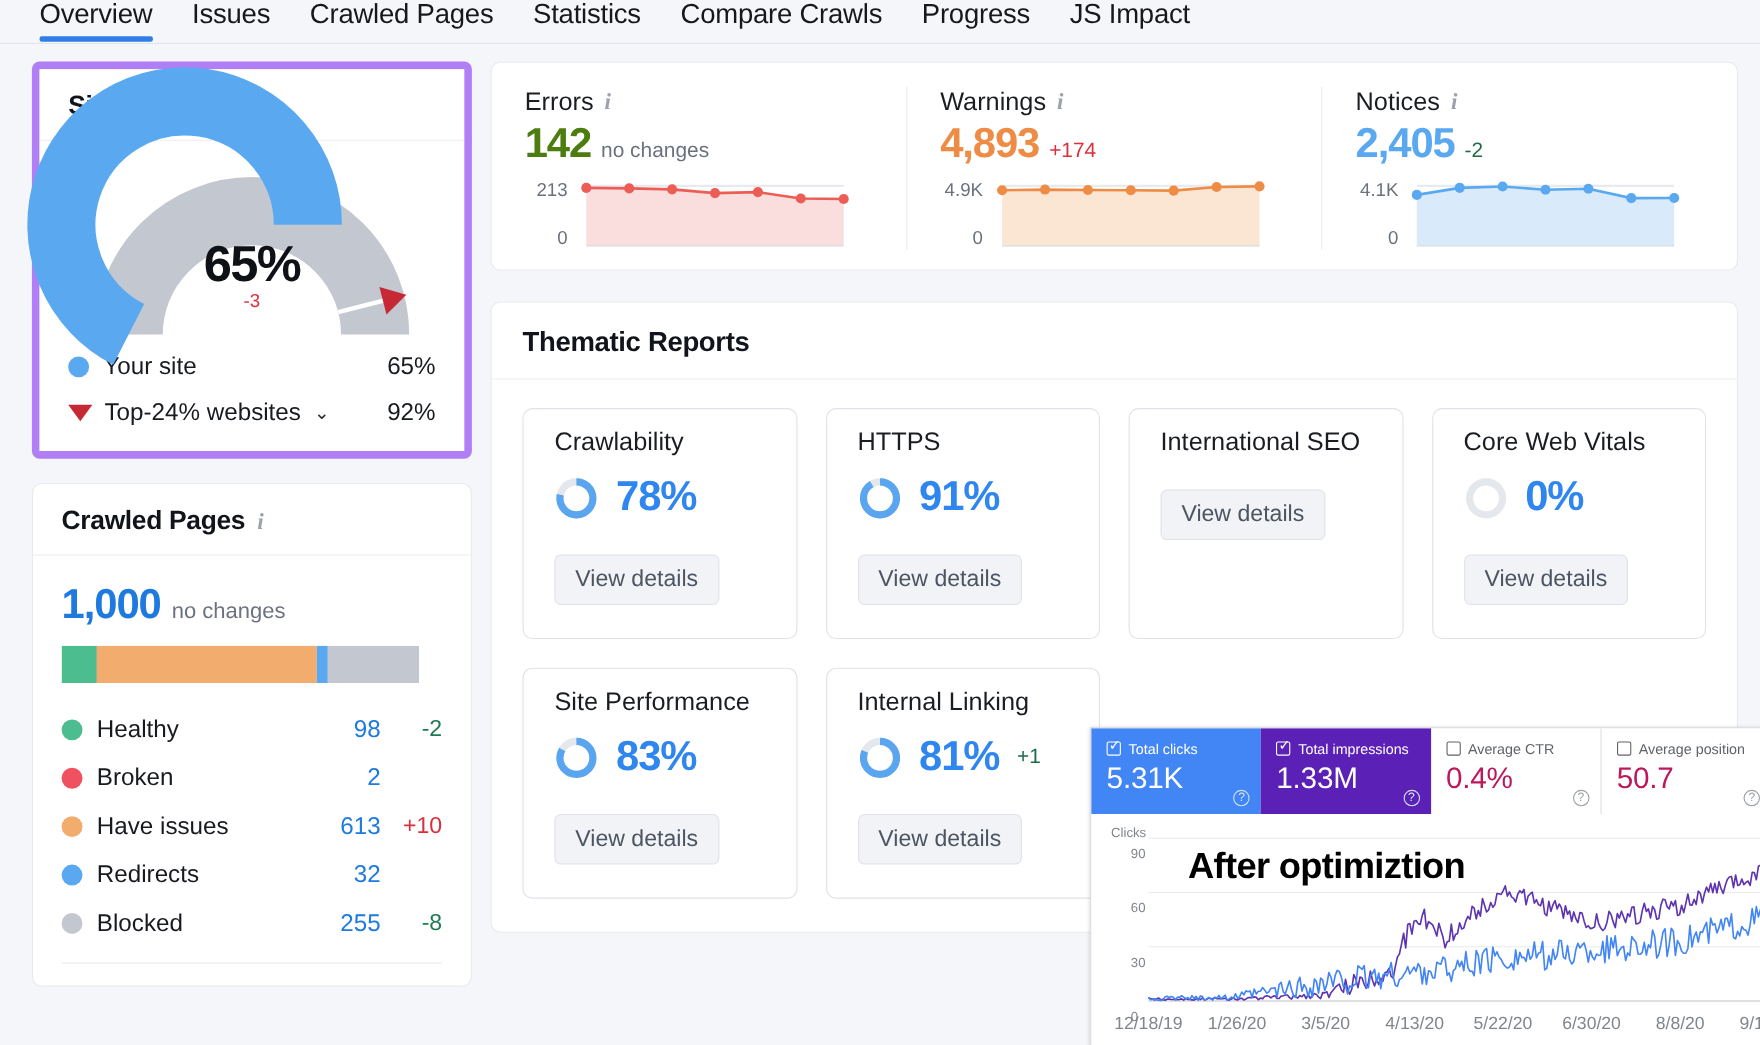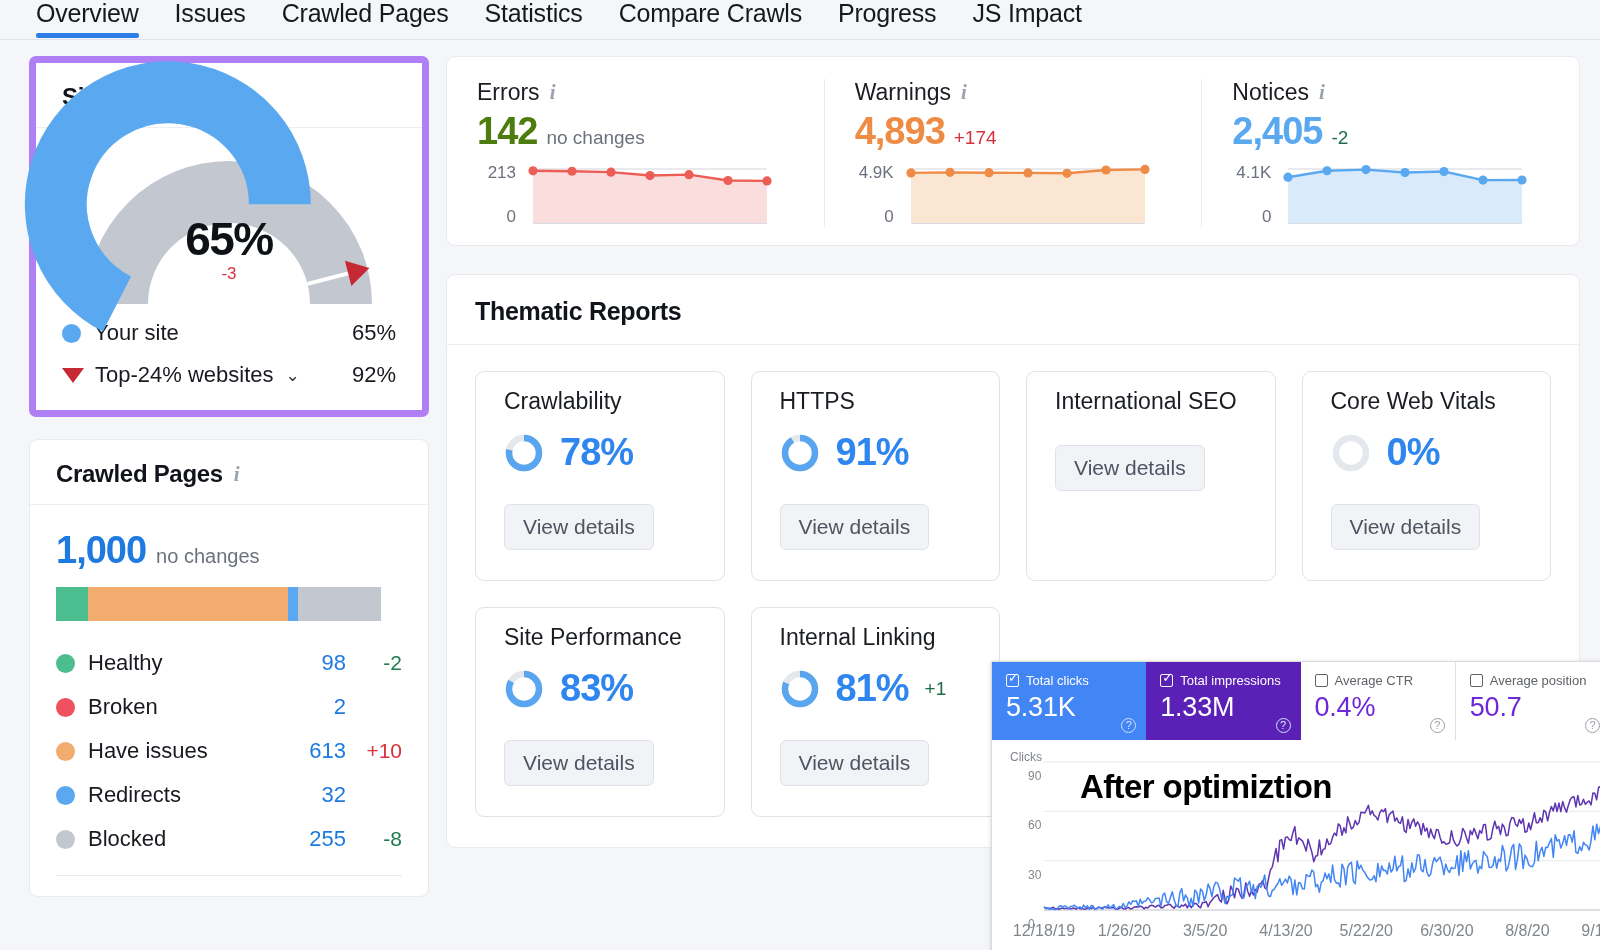--- a/index.html
+++ b/index.html
@@ -125,21 +125,21 @@
   .gsc-m.impr{ background:#5b21b6; border-right:none;}
   .gsc-m-top{ display:flex; align-items:center; gap:7px; }
   .cbx{ width:13px;height:13px;border:1.5px solid #5f6368;border-radius:2px; flex:none; position:relative;}
   .cbx.on{ border-color:#fff; }
   .cbx.on::after{
     content:"✓"; position:absolute; left:0; top:-4px; width:13px; text-align:center;
     font-size:13px; color:#fff; line-height:13px;
   }
   .gsc-m-label{ font-size:13px; color:#5f6368; white-space:nowrap;}
   .gsc-m.clicks .gsc-m-label,.gsc-m.impr .gsc-m-label{ color:#fff; }
-  .gsc-m-val{ font-size:27px; color:#6d28d9; margin-top:4px; letter-spacing:-0.2px;}
+  .gsc-m-val{ font-size:27px; color:#be185d; margin-top:4px; letter-spacing:-0.2px;}
   .gsc-m.clicks .gsc-m-val,.gsc-m.impr .gsc-m-val{ color:#fff; }
   .qmark{
     position:absolute; right:10px; bottom:7px; width:15px; height:15px; border-radius:50%;
     border:1.3px solid #9aa0a6; color:#9aa0a6; font-size:11px; line-height:13px; text-align:center;
   }
   .gsc-m.clicks .qmark,.gsc-m.impr .qmark{ border-color:#cfe0fb; color:#dce9fd;}
   .gsc-chart{ position:relative; height:212px; padding:14px 0 0 0; }
   .gsc-ylabel{ position:absolute; left:18px; top:10px; font-size:12px; color:#80868b;}
   .gsc-anno{
     position:absolute; left:88px; top:28px; font-size:33px; font-weight:bold;

